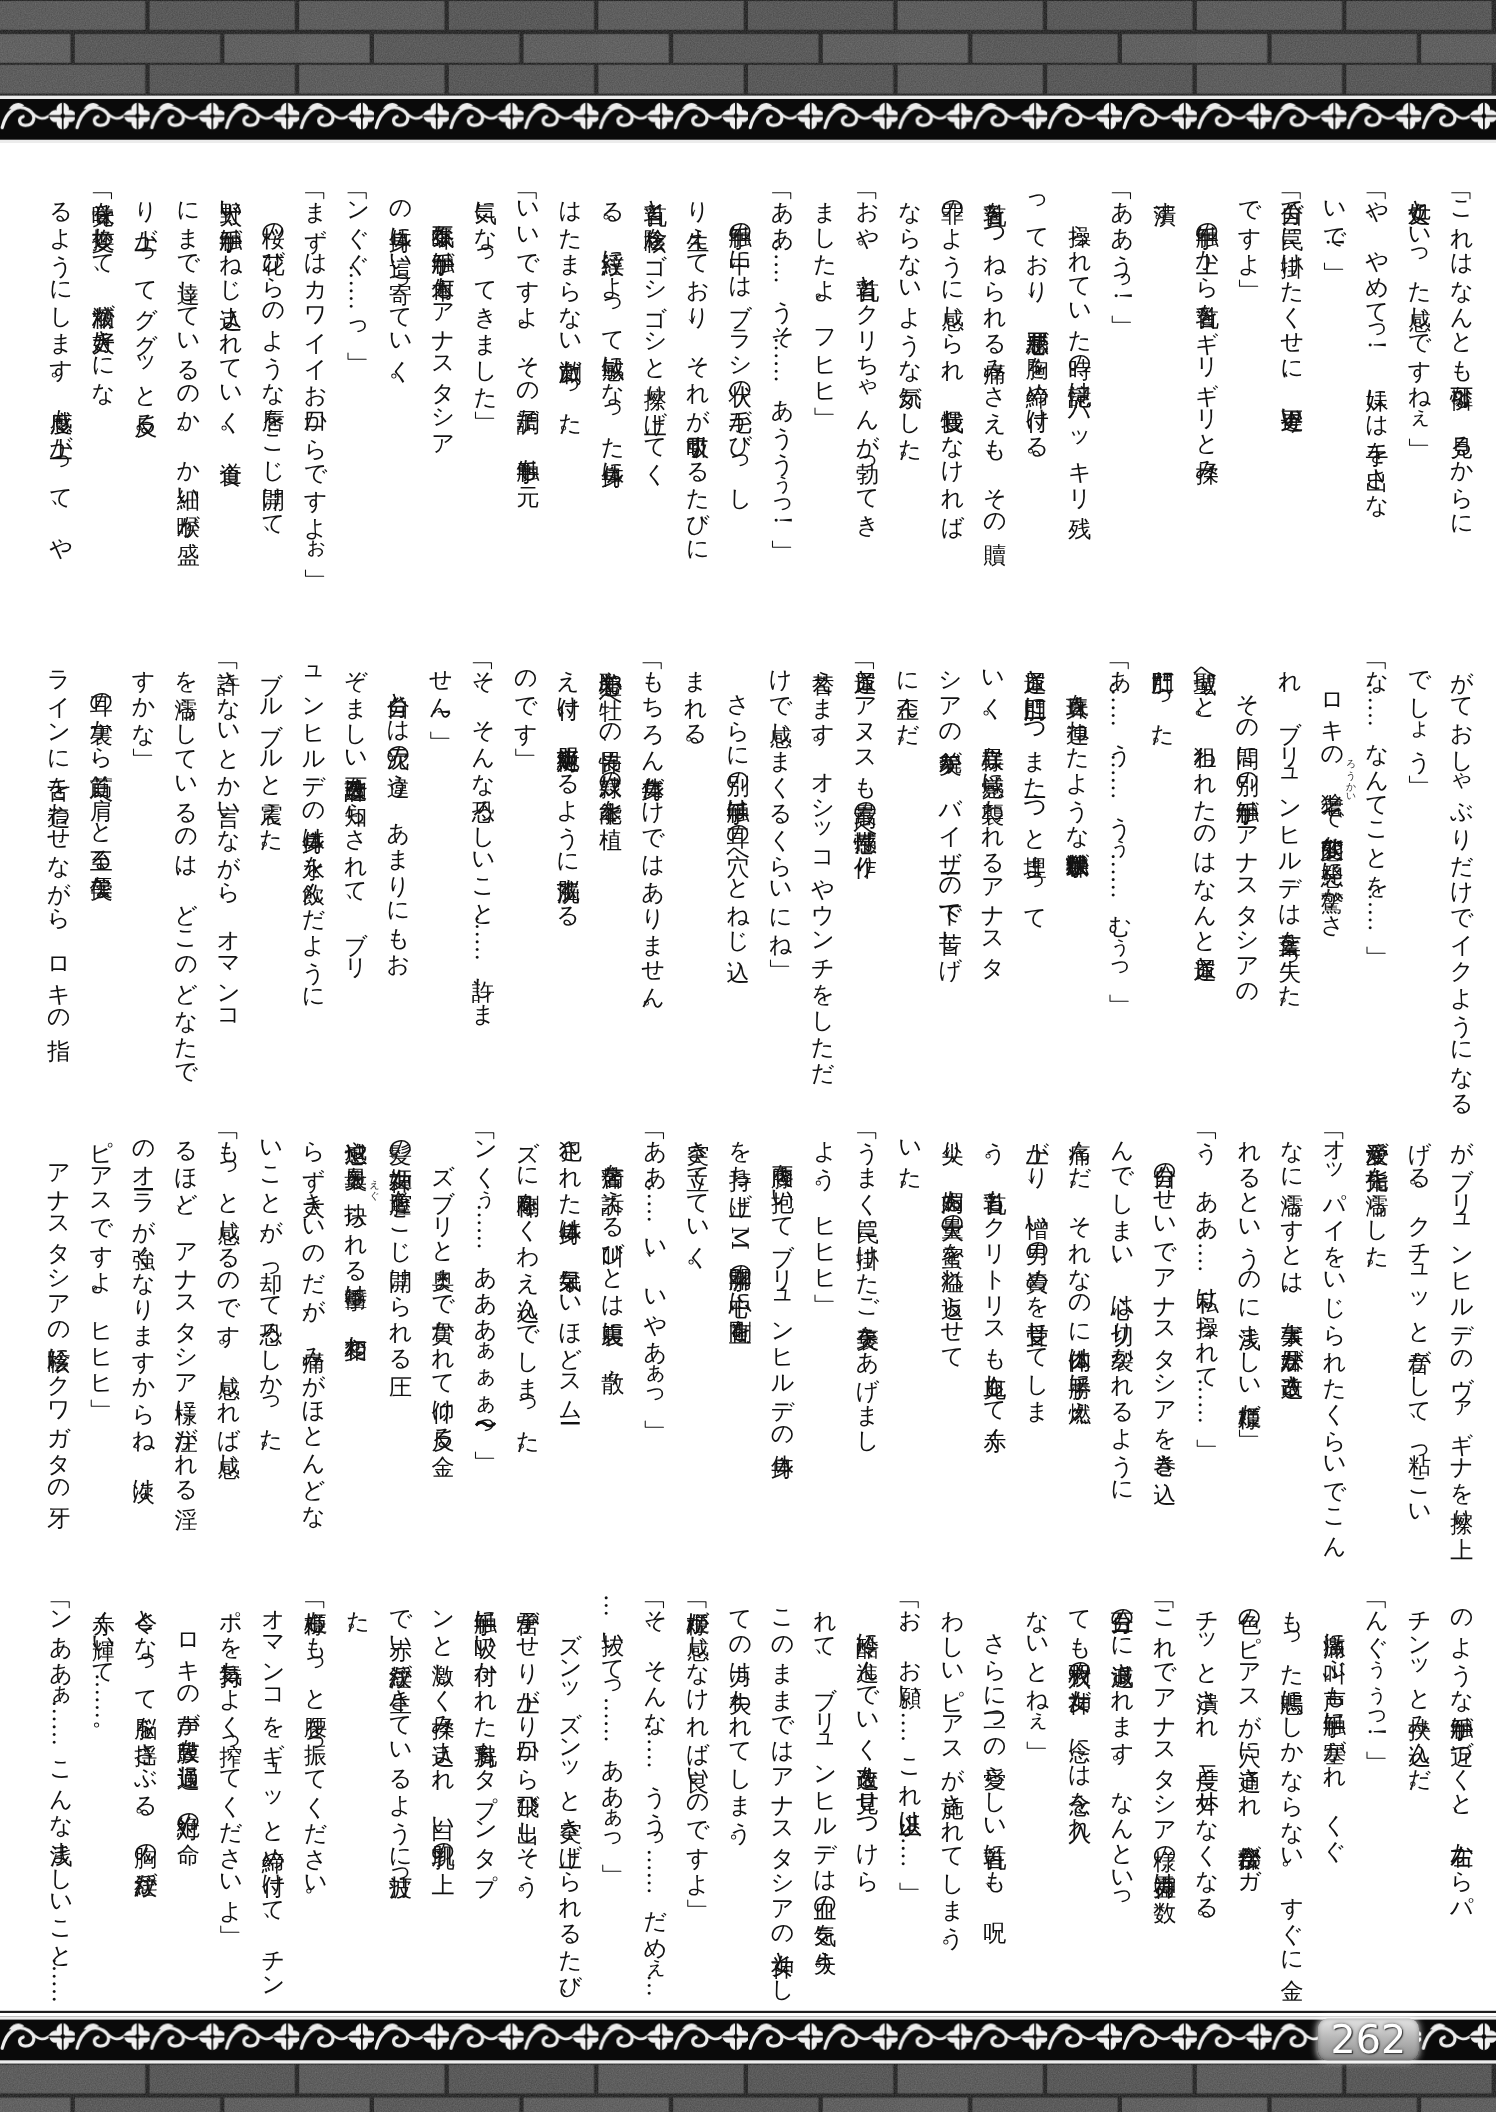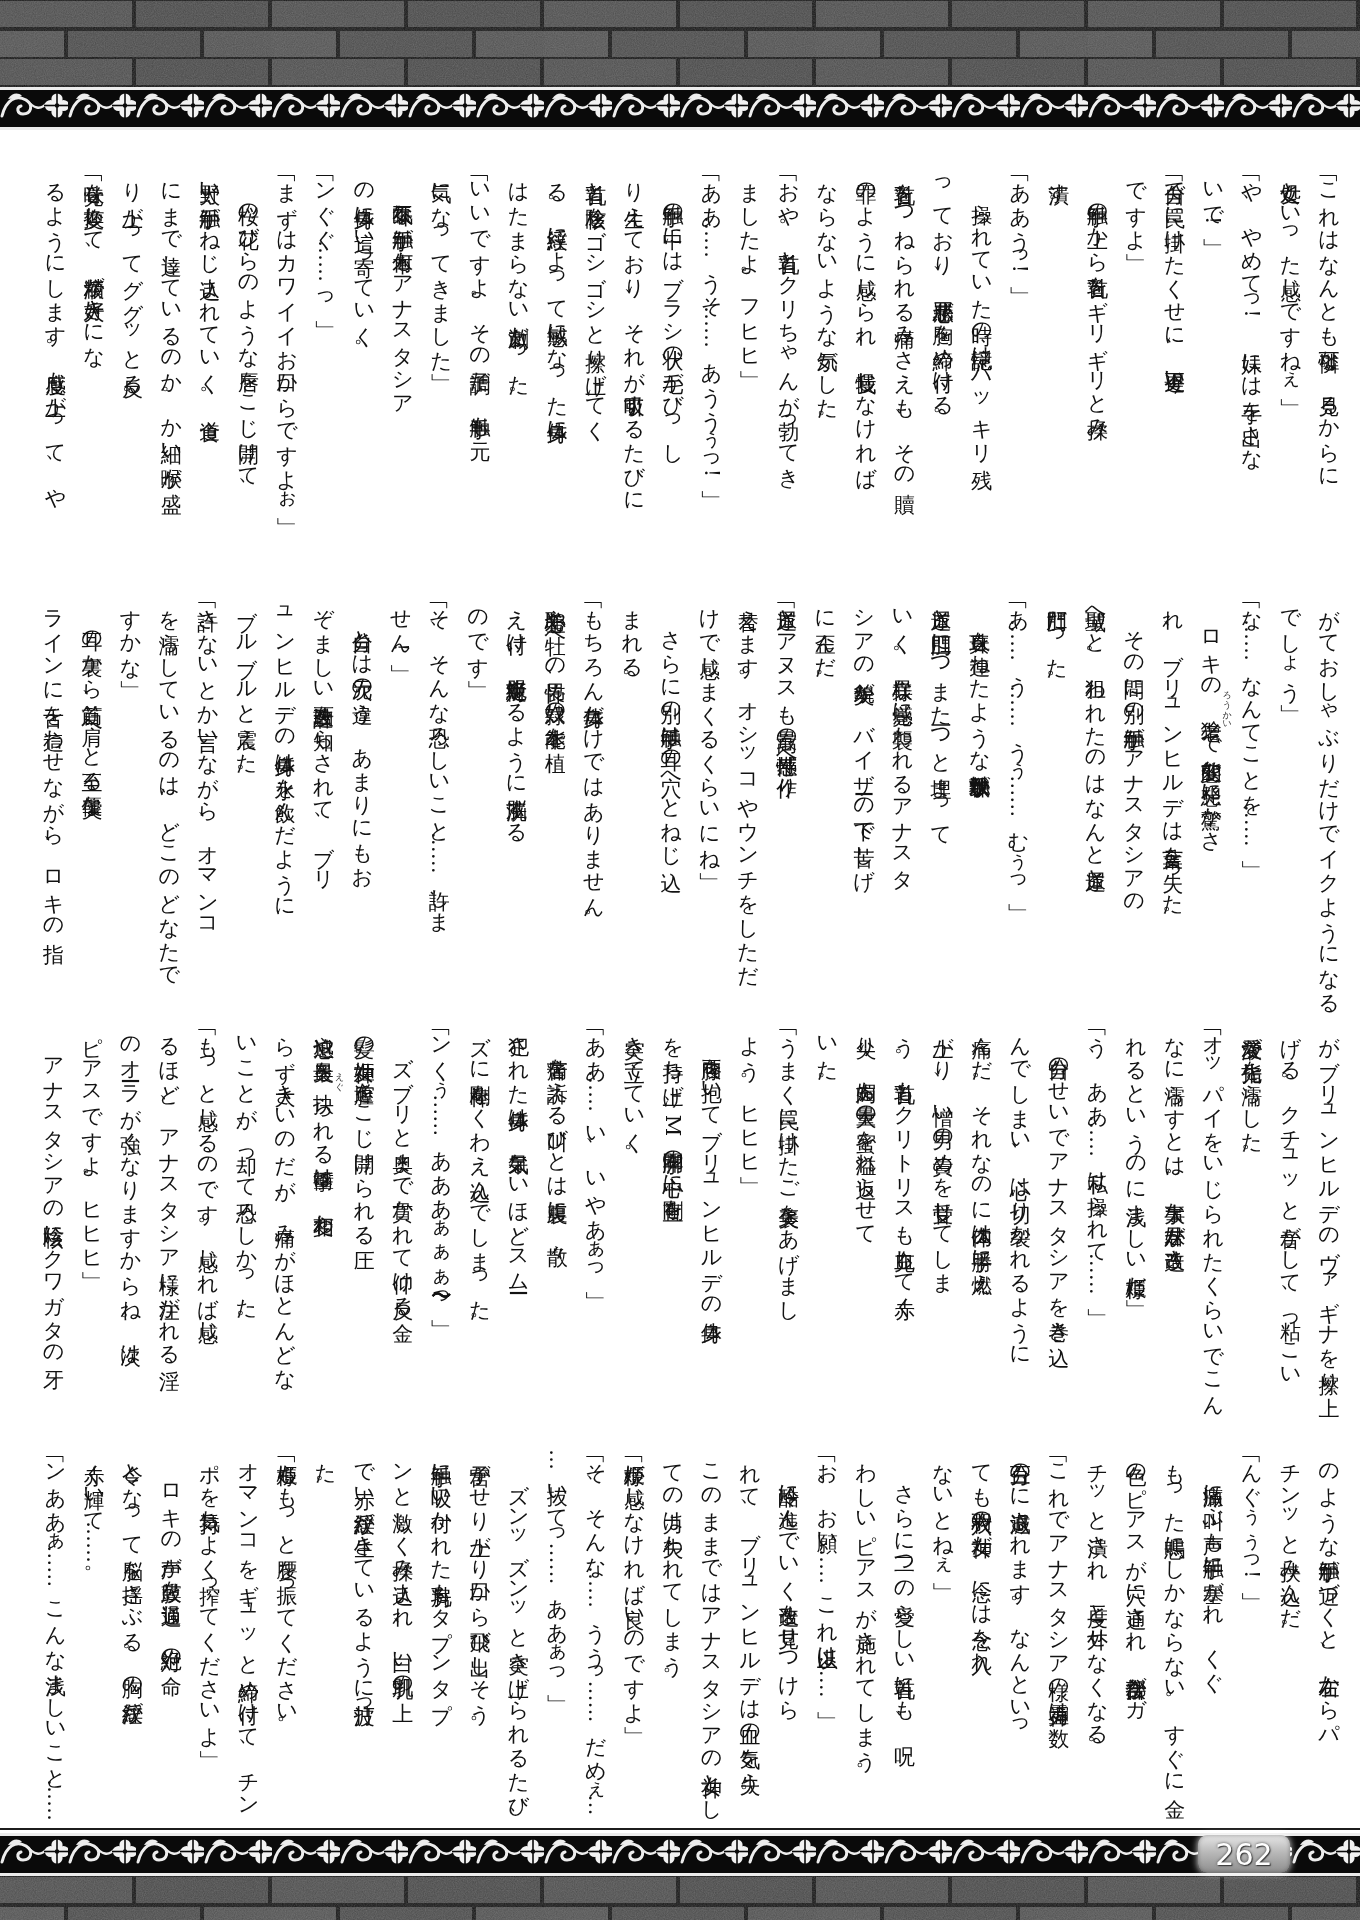--- a/index.html
+++ b/index.html
@@ -29,21 +29,21 @@
   .band-1{top:595px;}
   .band-2{top:1022px;}
   .band-3{top:1449px;}
   
   .page-num{
     position:absolute;right:70px;bottom:47px;width:92px;height:38px;
     background:linear-gradient(180deg,#e6e6e6 0%,#b9b9b9 45%,#8d8d8d 100%);
     border-radius:9px;box-shadow:0 0 7px rgba(255,255,255,.9), inset 0 0 4px rgba(0,0,0,.35);
     display:flex;align-items:center;justify-content:center;
     font-family:"DejaVu Sans","Liberation Sans",sans-serif;
-    font-size:30px;color:#ffffff;text-shadow:0 0 3px #4a4a4a,1px 1px 1px #333;
+    font-size:36px;color:#ffffff;text-shadow:0 0 3px #4a4a4a,1px 1px 1px #333;
   }
 </style>
 </head>
 <body>
 
 <div class="page">
 
   <header class="border-top">
     <svg class="brick-svg" width="1360" height="87" xmlns="http://www.w3.org/2000/svg">
       <defs>

